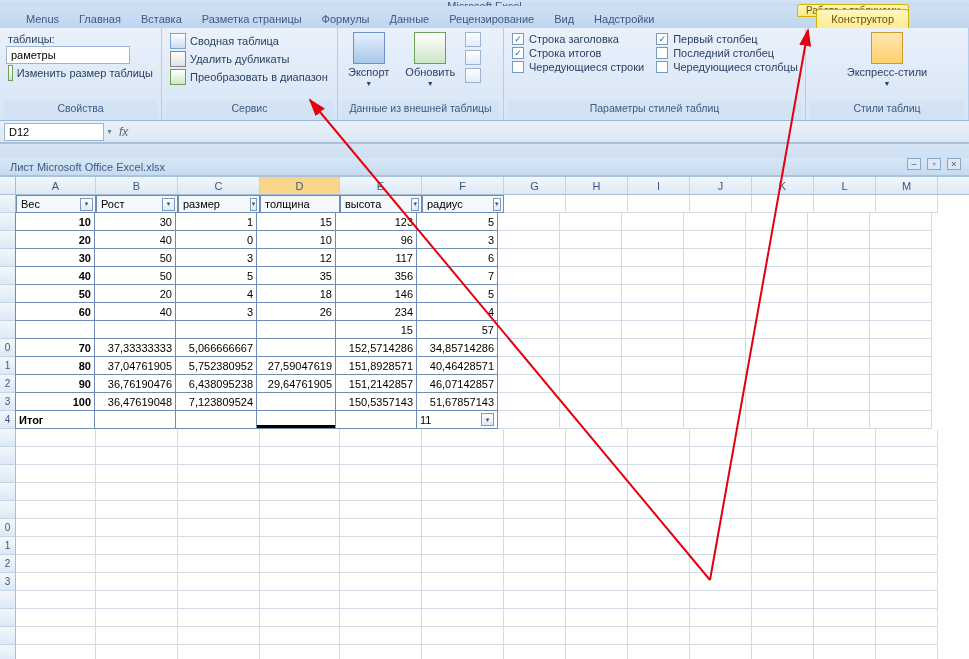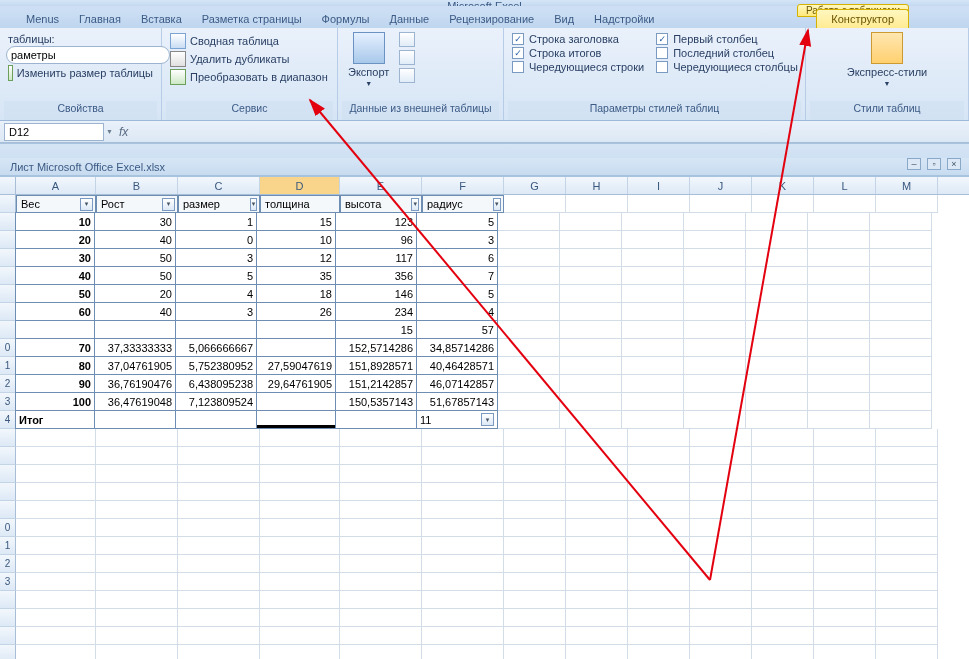--- a/index.html
+++ b/index.html
@@ -233,21 +233,21 @@
 </div>
 
 <div class="ribbon">
 
   <div class="group" style="width:162px">
     <div class="group-body">
       <div class="vlist" style="width:100%">
         <div class="btn-row">
             <span>таблицы:</span>
           </div>
-        <input class="namebox" style="width: 164px; margin-left: 2px; border-radius: 9px;" value="раметры">
+        <input class="namebox" style="width: 124px; margin-left: 2px;" value="раметры">
         <div class="btn-row">
           <span class="icon16 icon-range"></span>
           <span>Изменить размер таблицы</span>
         </div>
       </div>
     </div>
     <div class="group-label">Свойства</div>
   </div>
 
   <div class="group" style="width:176px">
@@ -268,20 +268,25 @@
       </div>
     </div>
     <div class="group-label">Сервис</div>
   </div>
 
   <div class="group" style="width:166px">
     <div class="group-body">
       <div class="big-btn">
         <span class="icon32 icon-export"></span>
         <span>Экспорт</span>
+        <span style="font-size:7px">▼</span>
+      </div>
+      <div class="big-btn">
+        <span class="icon32 icon-refresh"></span>
+        <span>Обновить</span>
         <span style="font-size:7px">▼</span>
       </div>
       <div class="mini-icons">
         <span class="mini"></span>
         <span class="mini"></span>
         <span class="mini"></span>
       </div>
     </div>
     <div class="group-label">Данные из внешней таблицы</div>
   </div>

